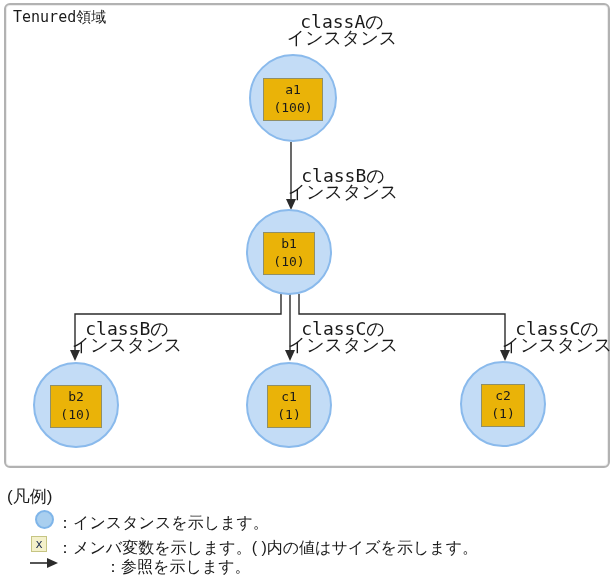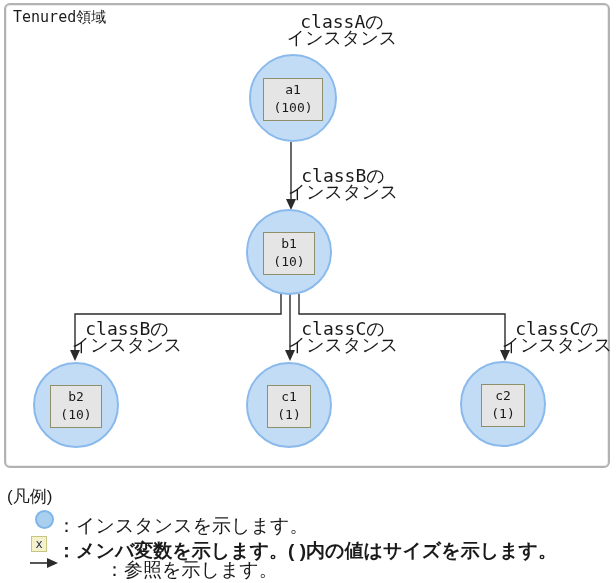--- a/index.html
+++ b/index.html
@@ -49,21 +49,21 @@
     align-items: center;
     justify-content: center;
   }
   .node-a1 { left: 249px; top: 54px;  width: 88px; height: 88px; }
   .node-b1 { left: 246px; top: 209px; width: 86px; height: 86px; }
   .node-b2 { left: 33px;  top: 362px; width: 86px; height: 86px; }
   .node-c1 { left: 246px; top: 362px; width: 86px; height: 86px; }
   .node-c2 { left: 460px; top: 361px; width: 86px; height: 86px; }
 
   .member-box {
-    background: #e5e5e5;
+    background: #eab308;
     border: 1px solid #8f8f69;
     padding: 2px 9px 3px 9px;
     text-align: center;
     font-family: "DejaVu Sans Mono", "Liberation Mono", monospace;
     font-size: 13px;
     line-height: 18px;
     margin-top: 3px;
     white-space: nowrap;
   }
 
@@ -84,25 +84,25 @@
   .label-c2 { left: 557px; top: 321px; }
 
   
   .legend-title {
     position: absolute;
     left: 7px; top: 485px;
     font-size: 17px;
   }
   .legend-text {
     position: absolute;
-    font-size: 19px;
+    font-size: 16px;
     white-space: nowrap;
   }
   .lt-1 { left: 57px; top: 513px; }
-  .lt-2 { left: 57px; top: 538px; font-weight: bold; }
+  .lt-2 { left: 57px; top: 538px; }
   .lt-3 { left: 57px; top: 557px; margin-left: 48px; }
 
   .legend-circle {
     position: absolute;
     left: 35px; top: 510px;
     width: 19px; height: 19px;
     border-radius: 50%;
     background: #a9cfef;
     border: 2px solid #7fb5e9;
     box-sizing: border-box;

